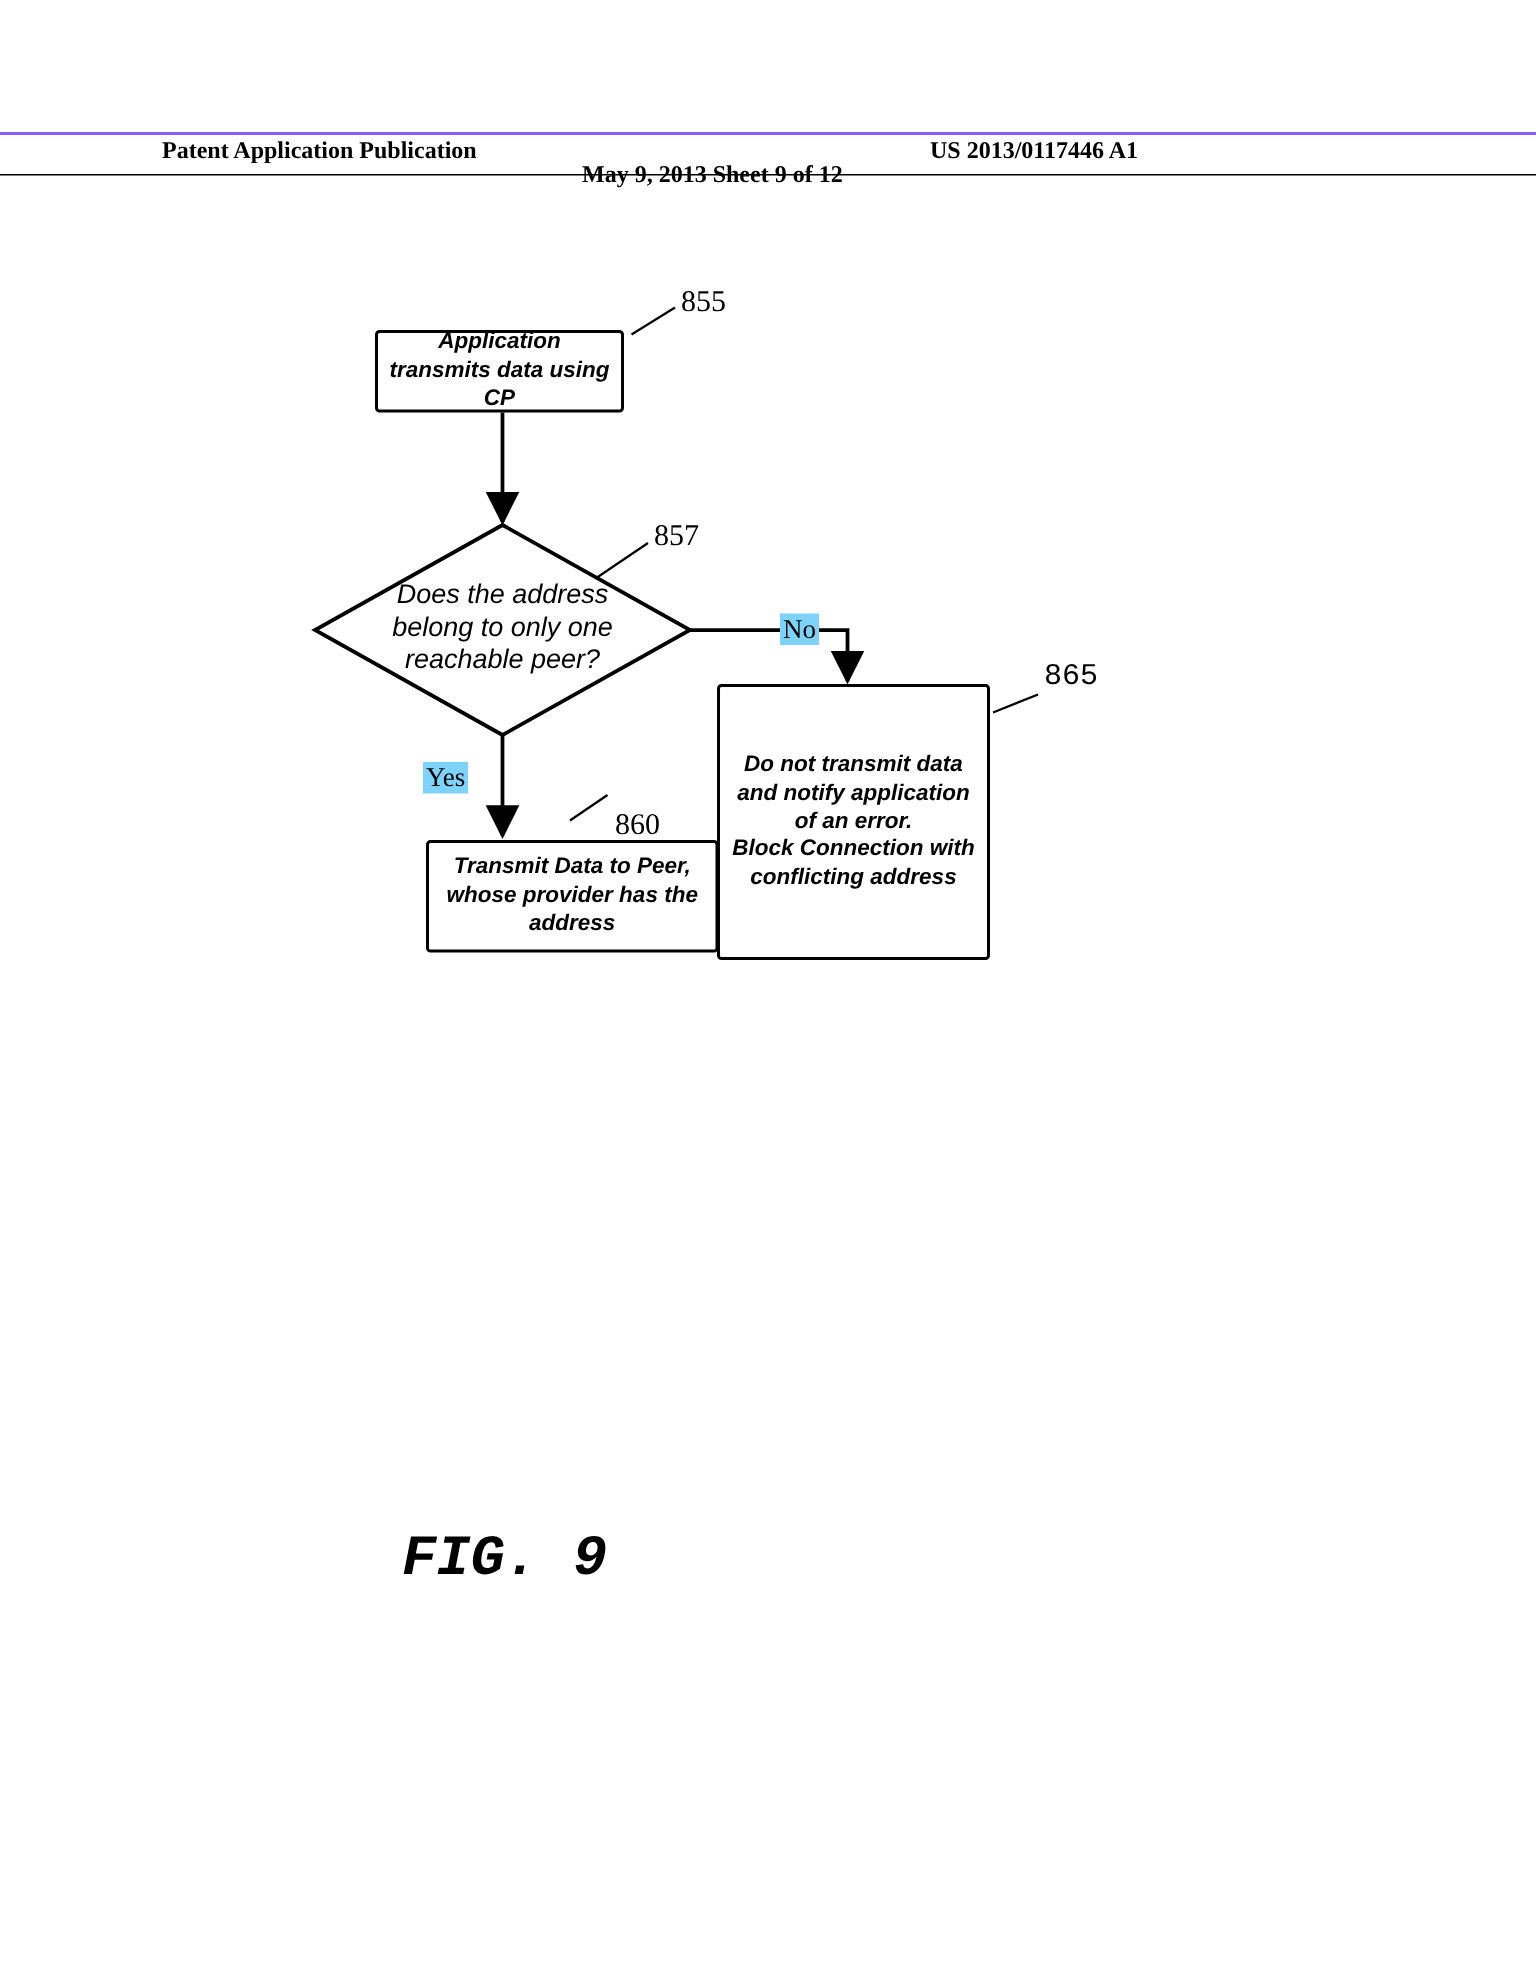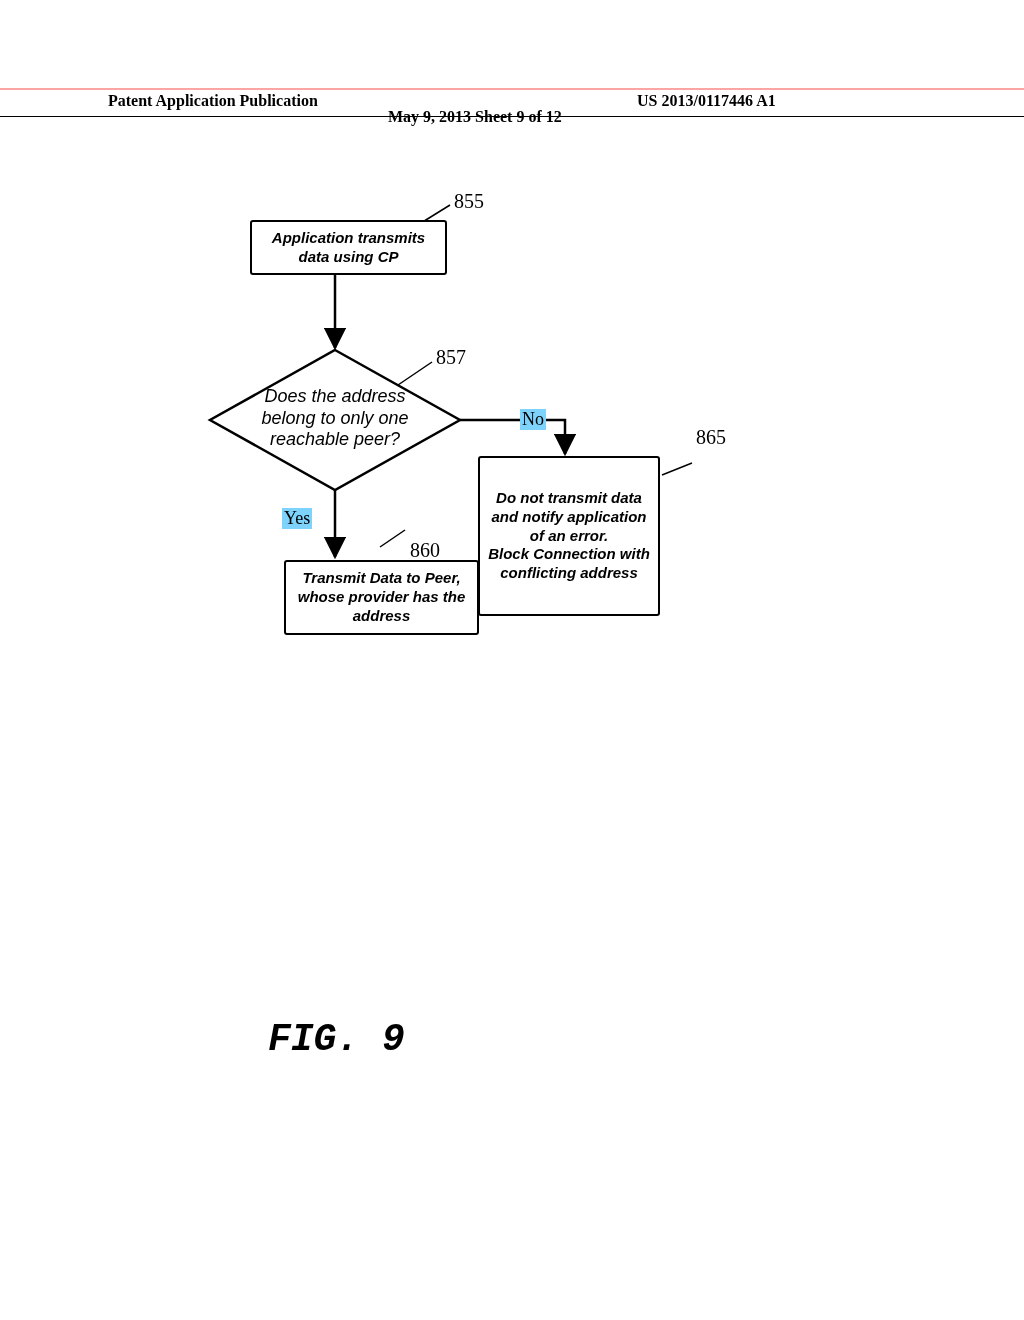--- a/index.html
+++ b/index.html
@@ -10,28 +10,28 @@
     width: 1024px;
     height: 1320px;
     position: relative;
   }
   .header {
     position: absolute;
     top: 88px;
     left: 0;
     right: 0;
     height: 26px;
-    border-top: 2px solid #fca5a5;
+    border-top: 2px solid #8b5cf6;
     border-bottom: 1px solid #000;
     font-size: 16px;
     font-weight: bold;
   }
   .header .left  { position: absolute; left: 108px;  top: 2px; }
   .header .mid   { position: absolute; left: 378px;  top: 18px; margin-left: 10px; }
-  .header .right { position: absolute; left: 620px;  top: 2px; margin-left: 17px; }
+  .header .right { position: absolute; left: 620px;  top: 2px; }
 
   .box {
     position: absolute;
     border: 2px solid #000;
     border-radius: 3px;
     background: #fff;
     text-align: center;
     font-style: italic;
     font-weight: bold;
     font-family: Verdana, "Trebuchet MS", sans-serif;
@@ -99,38 +99,38 @@
 
   <line x1="421" y1="223" x2="450" y2="205" stroke="#000" stroke-width="1.5"></line>
 
   <line x1="398" y1="385" x2="432" y2="362" stroke="#000" stroke-width="1.5"></line>
 
   <line x1="380" y1="547" x2="405" y2="530" stroke="#000" stroke-width="1.5"></line>
 
   <line x1="662" y1="475" x2="692" y2="463" stroke="#000" stroke-width="1.5"></line>
 </svg>
 
-<div class="box" style="left:250px; top:220px; width:197px; height:55px;">
+<div class="box" style="left:250px; top:220px; width:166px; height:55px;">
   <span>Application transmits data using CP</span>
 </div>
 
 <div style="position:absolute; left:235px; top:386px; width:200px; text-align:center;
             font-style:italic; font-weight:normal; font-family:Verdana,'Trebuchet MS',sans-serif;
             font-size:18px; line-height:1.2;">Does the address belong to only one reachable peer?</div>
 
 <div class="box" style="left:238px; top:560px; width:195px; height:75px;margin-left:46px;">
   <span>Transmit Data to Peer, whose provider has the address</span>
 </div>
 
-<div class="box" style="left:478px; top:456px; width:182px; height:160px; white-space:pre-line;">
+<div class="box" style="left:478px; top:456px; width:182px; height:184px; white-space:pre-line;">
   <span>Do not transmit data and notify application of an error.
 Block Connection with conflicting address</span>
 </div>
 
 <div class="ref" style="left:454px; top:190px;text-align:center;">855</div>
 <div class="ref" style="left:436px; top:346px;">857</div>
 <div class="ref" style="left:410px; top:518px;margin-top:21px;">860</div>
-<div class="ref" style="left:696px; top:426px;">865</div>
+<div class="ref" style="left:696px; top:440px;font-family:Liberation Mono, monospace;">865</div>
 
 <div class="edge-label" style="left:282px; top:508px;">Yes</div>
 <div class="edge-label" style="left:520px; top:409px;">No</div>
 
 <div class="fig-label" style="left:268px; top:1018px;">FIG. 9</div>
 
 </body></html>

